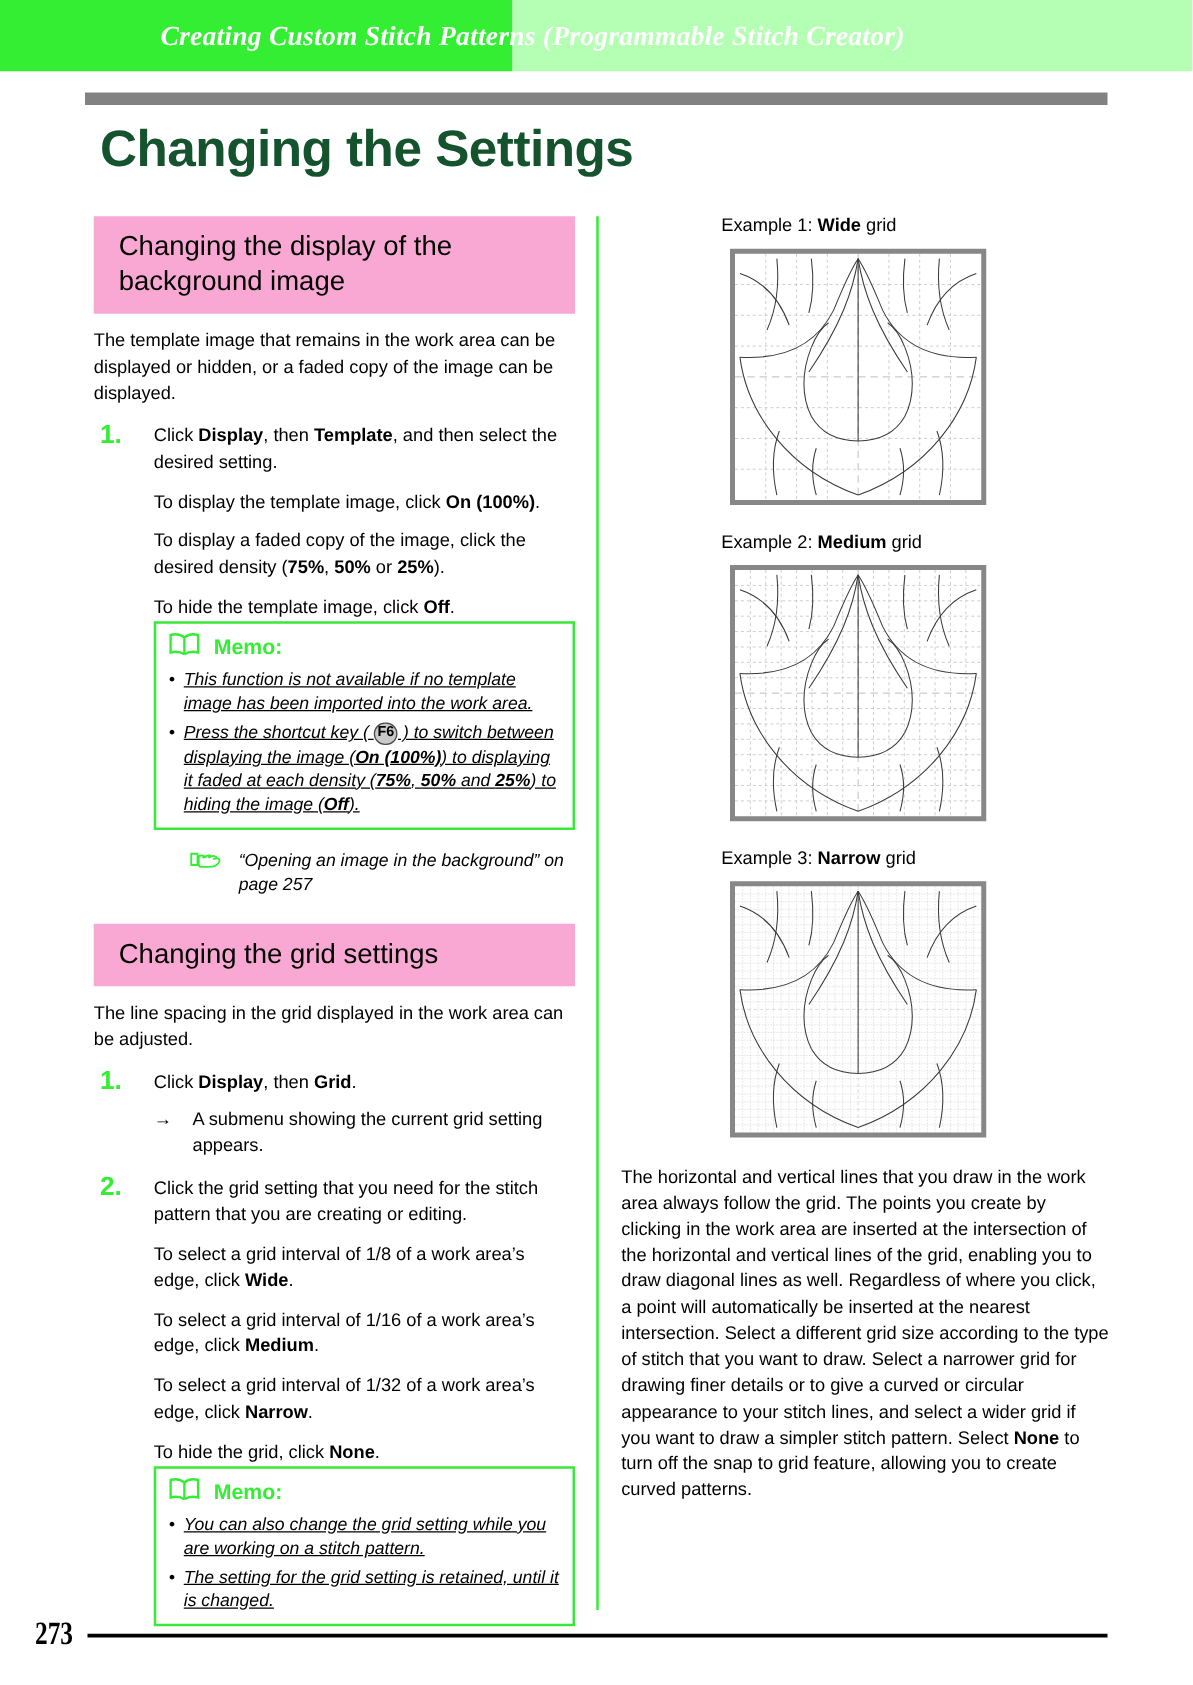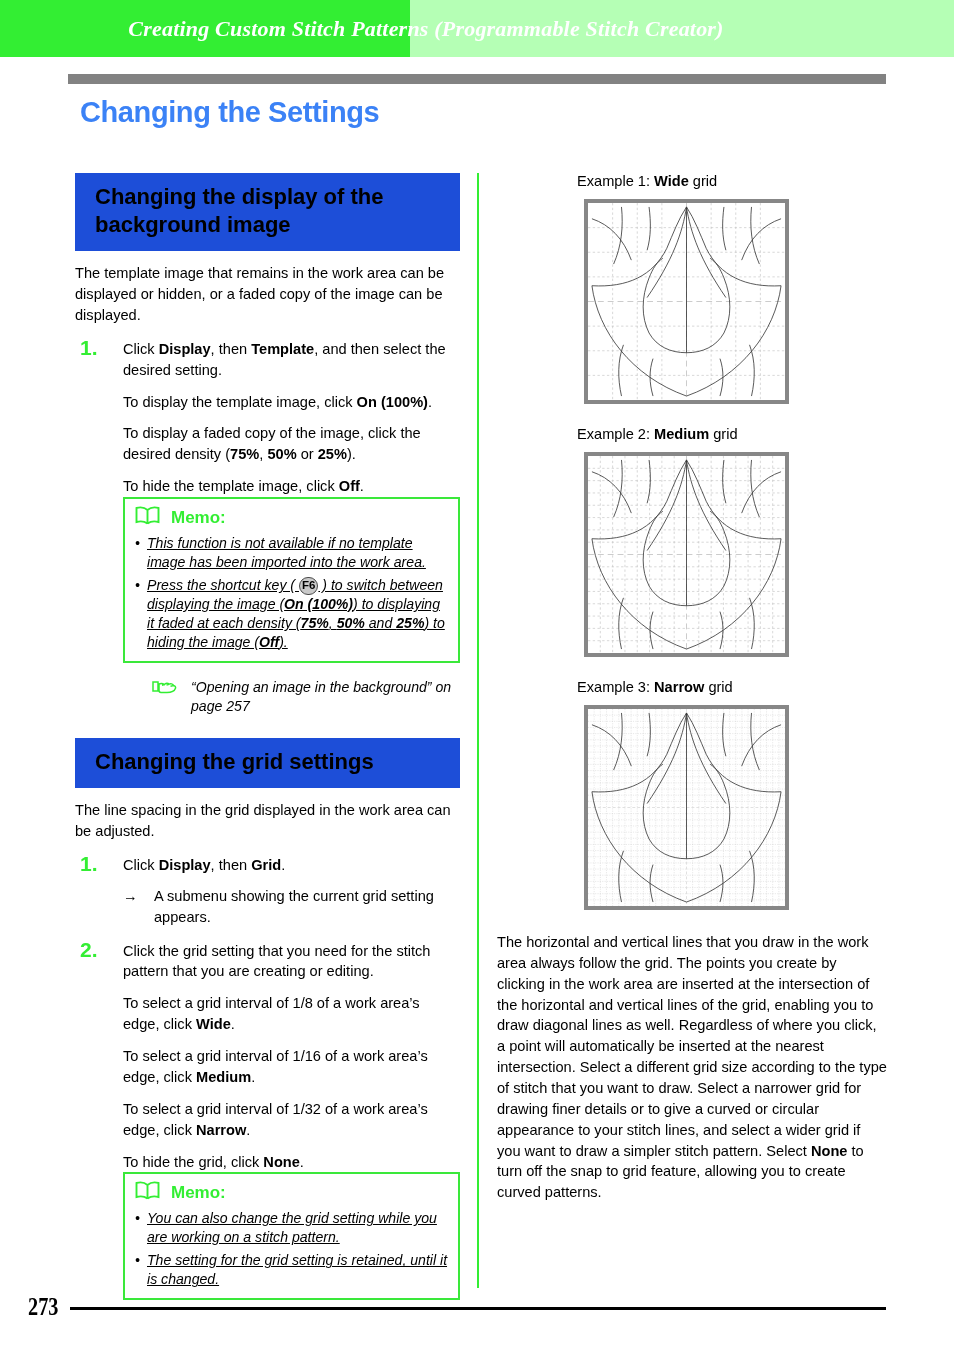--- a/index.html
+++ b/index.html
@@ -21,33 +21,33 @@
     font-family: "Liberation Serif", serif;
     font-style: italic; font-weight: bold;
     font-size: 22px; color: #ffffff;
     letter-spacing: 0.2px;
   }
   .hdr-rule { position: absolute; top: 74px; left: 68px; width: 818px; height: 10px; background: #828282; }
 
   
   .page-title {
     position: absolute; top: 96px; left: 80px;
-    font-size: 29px; font-weight: bold; color: #3b82f6;
+    font-size: 41px; font-weight: bold; color: #14532d;
     letter-spacing: -0.4px;
   }
 
   
   .col-divider { position: absolute; top: 173px; left: 477px; width: 2px; height: 1115px; background: #33ee33; }
   .col-left { position: absolute; top: 173px; left: 75px; width: 385px; }
   .col-right { position: absolute; top: 173px; left: 497px; width: 390px; }
 
   
   .sec-head {
-    background: #1d4ed8;
-    font-size: 22px; font-weight: bold; color: #000;
+    background: #f9a8d4;
+    font-size: 22px; font-weight: normal; color: #000;
     padding: 10px 20px 12px 20px;
     line-height: 1.28;
     width: 385px;
   }
   .sec-head.tall { }
 
   
   p.body {
     font-size: 14.6px; line-height: 1.43; color: #000;
     margin-top: 12px;

